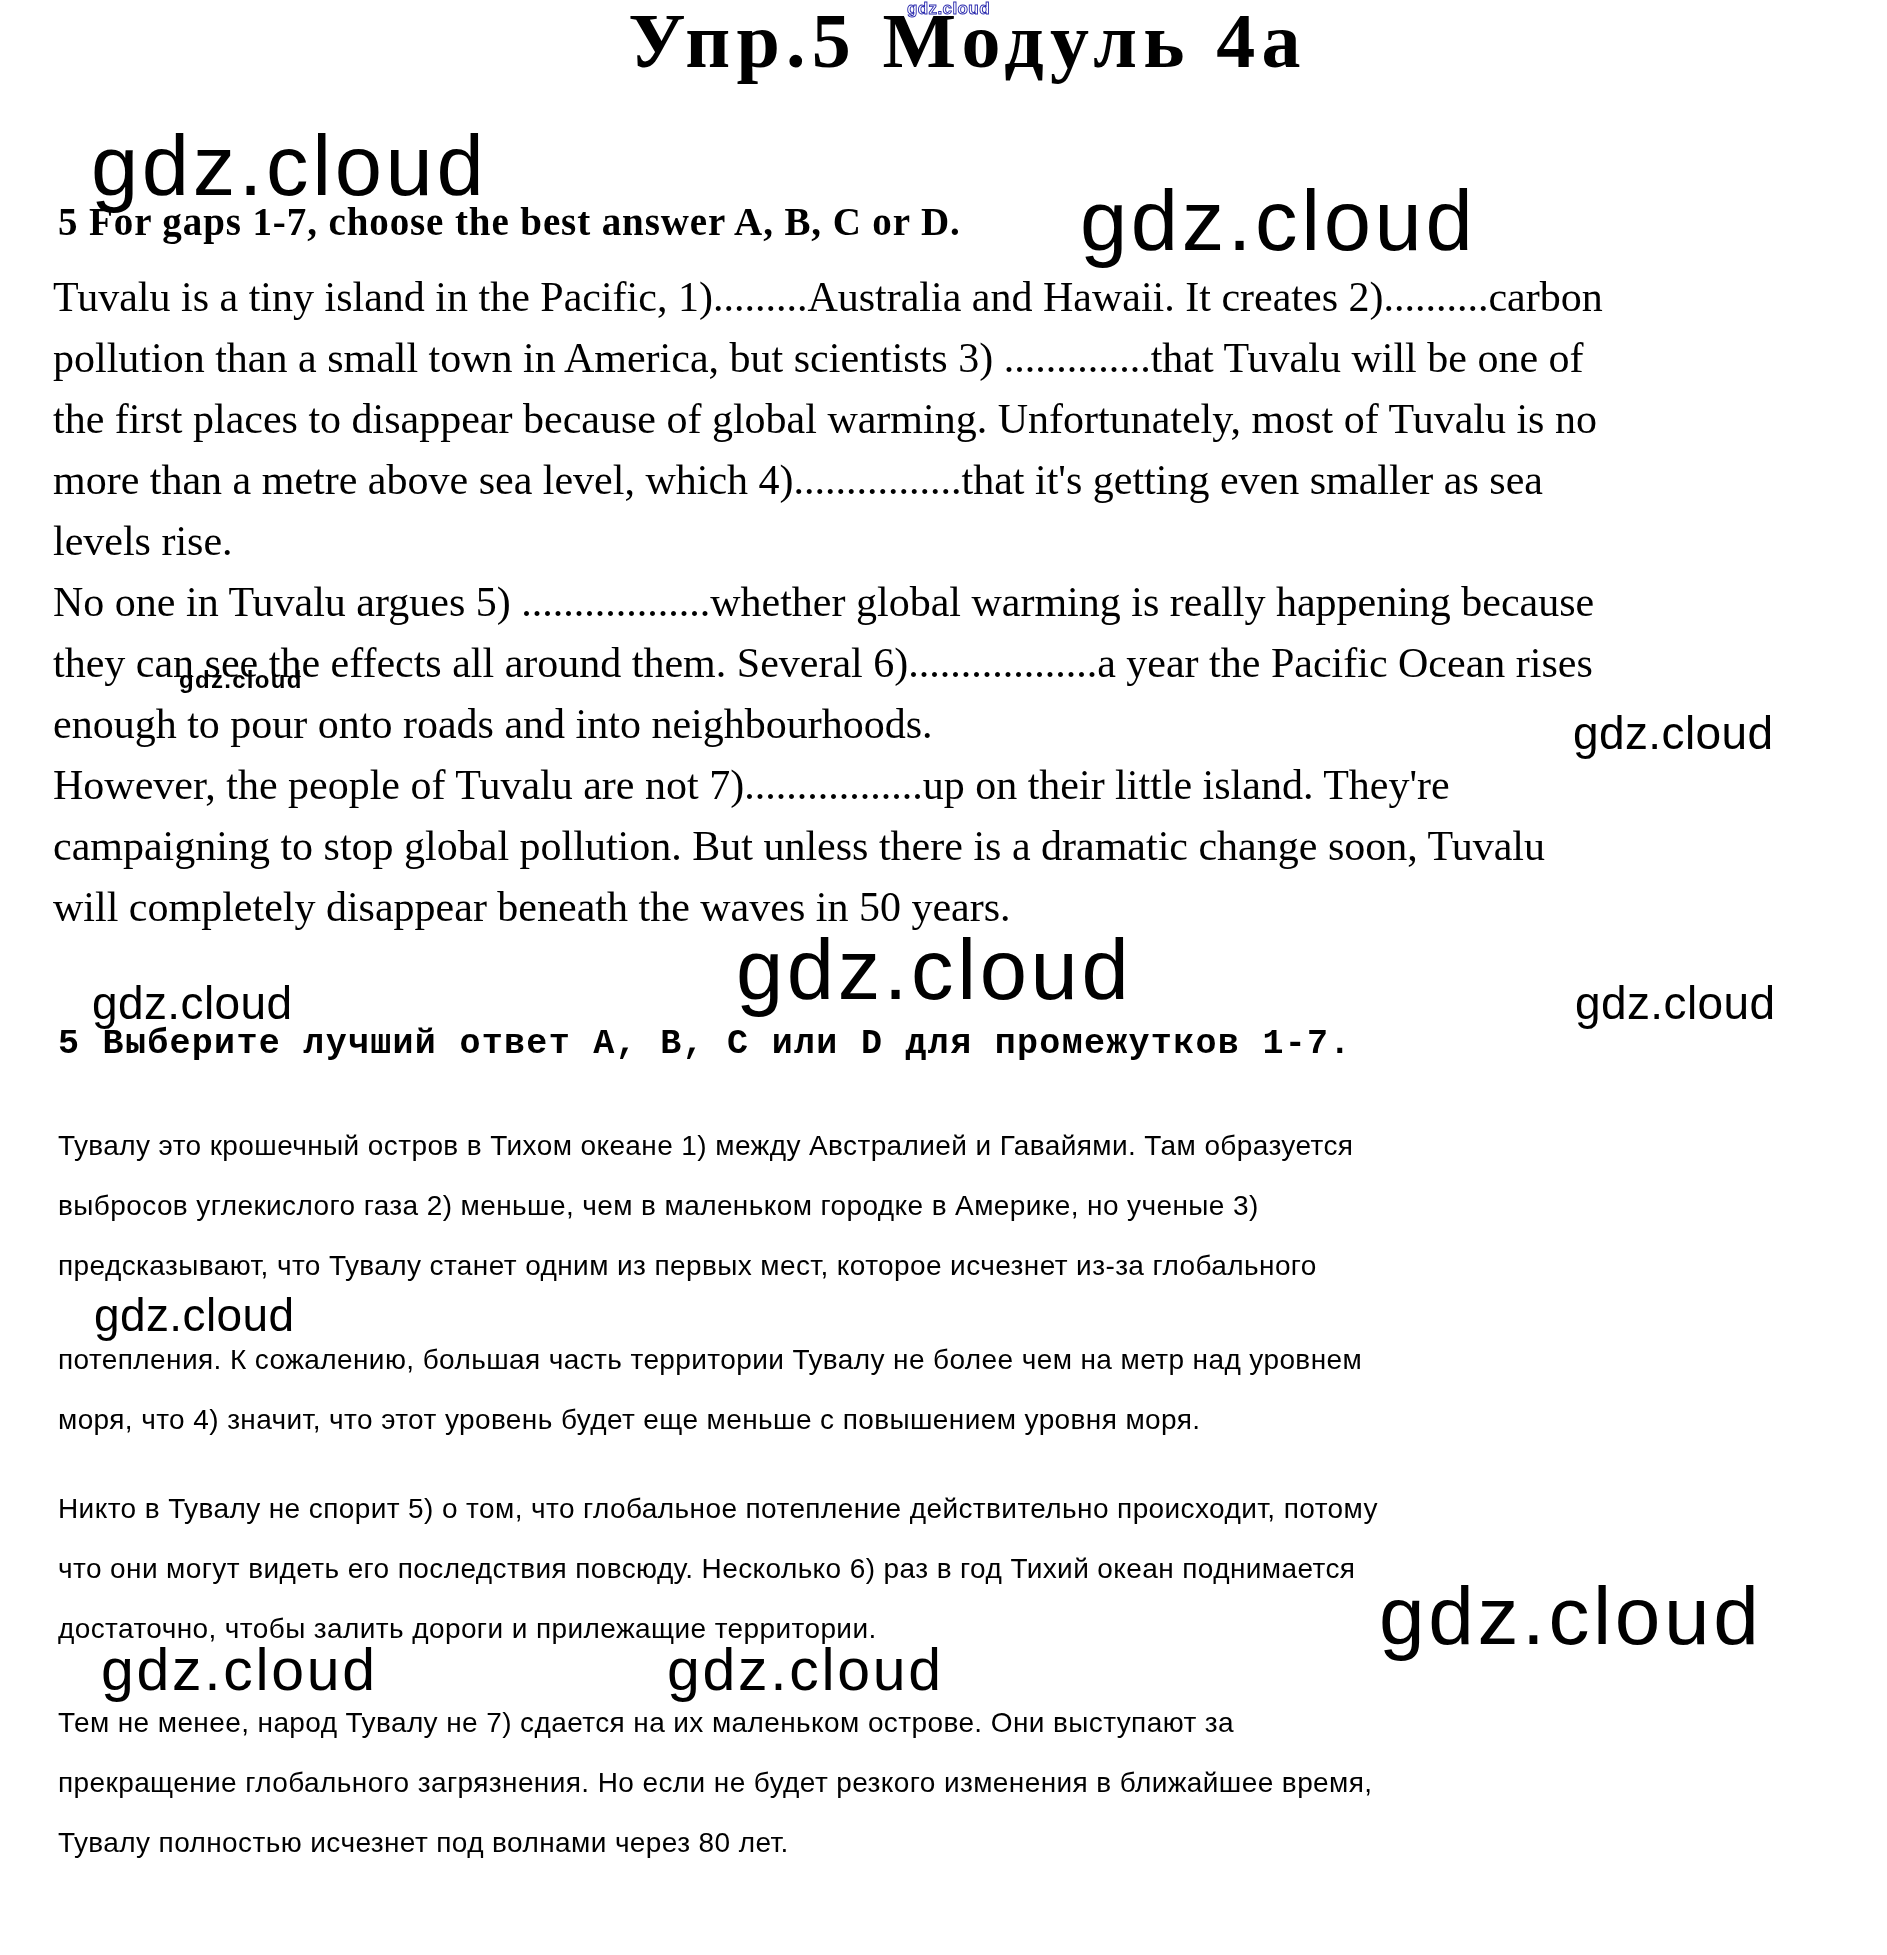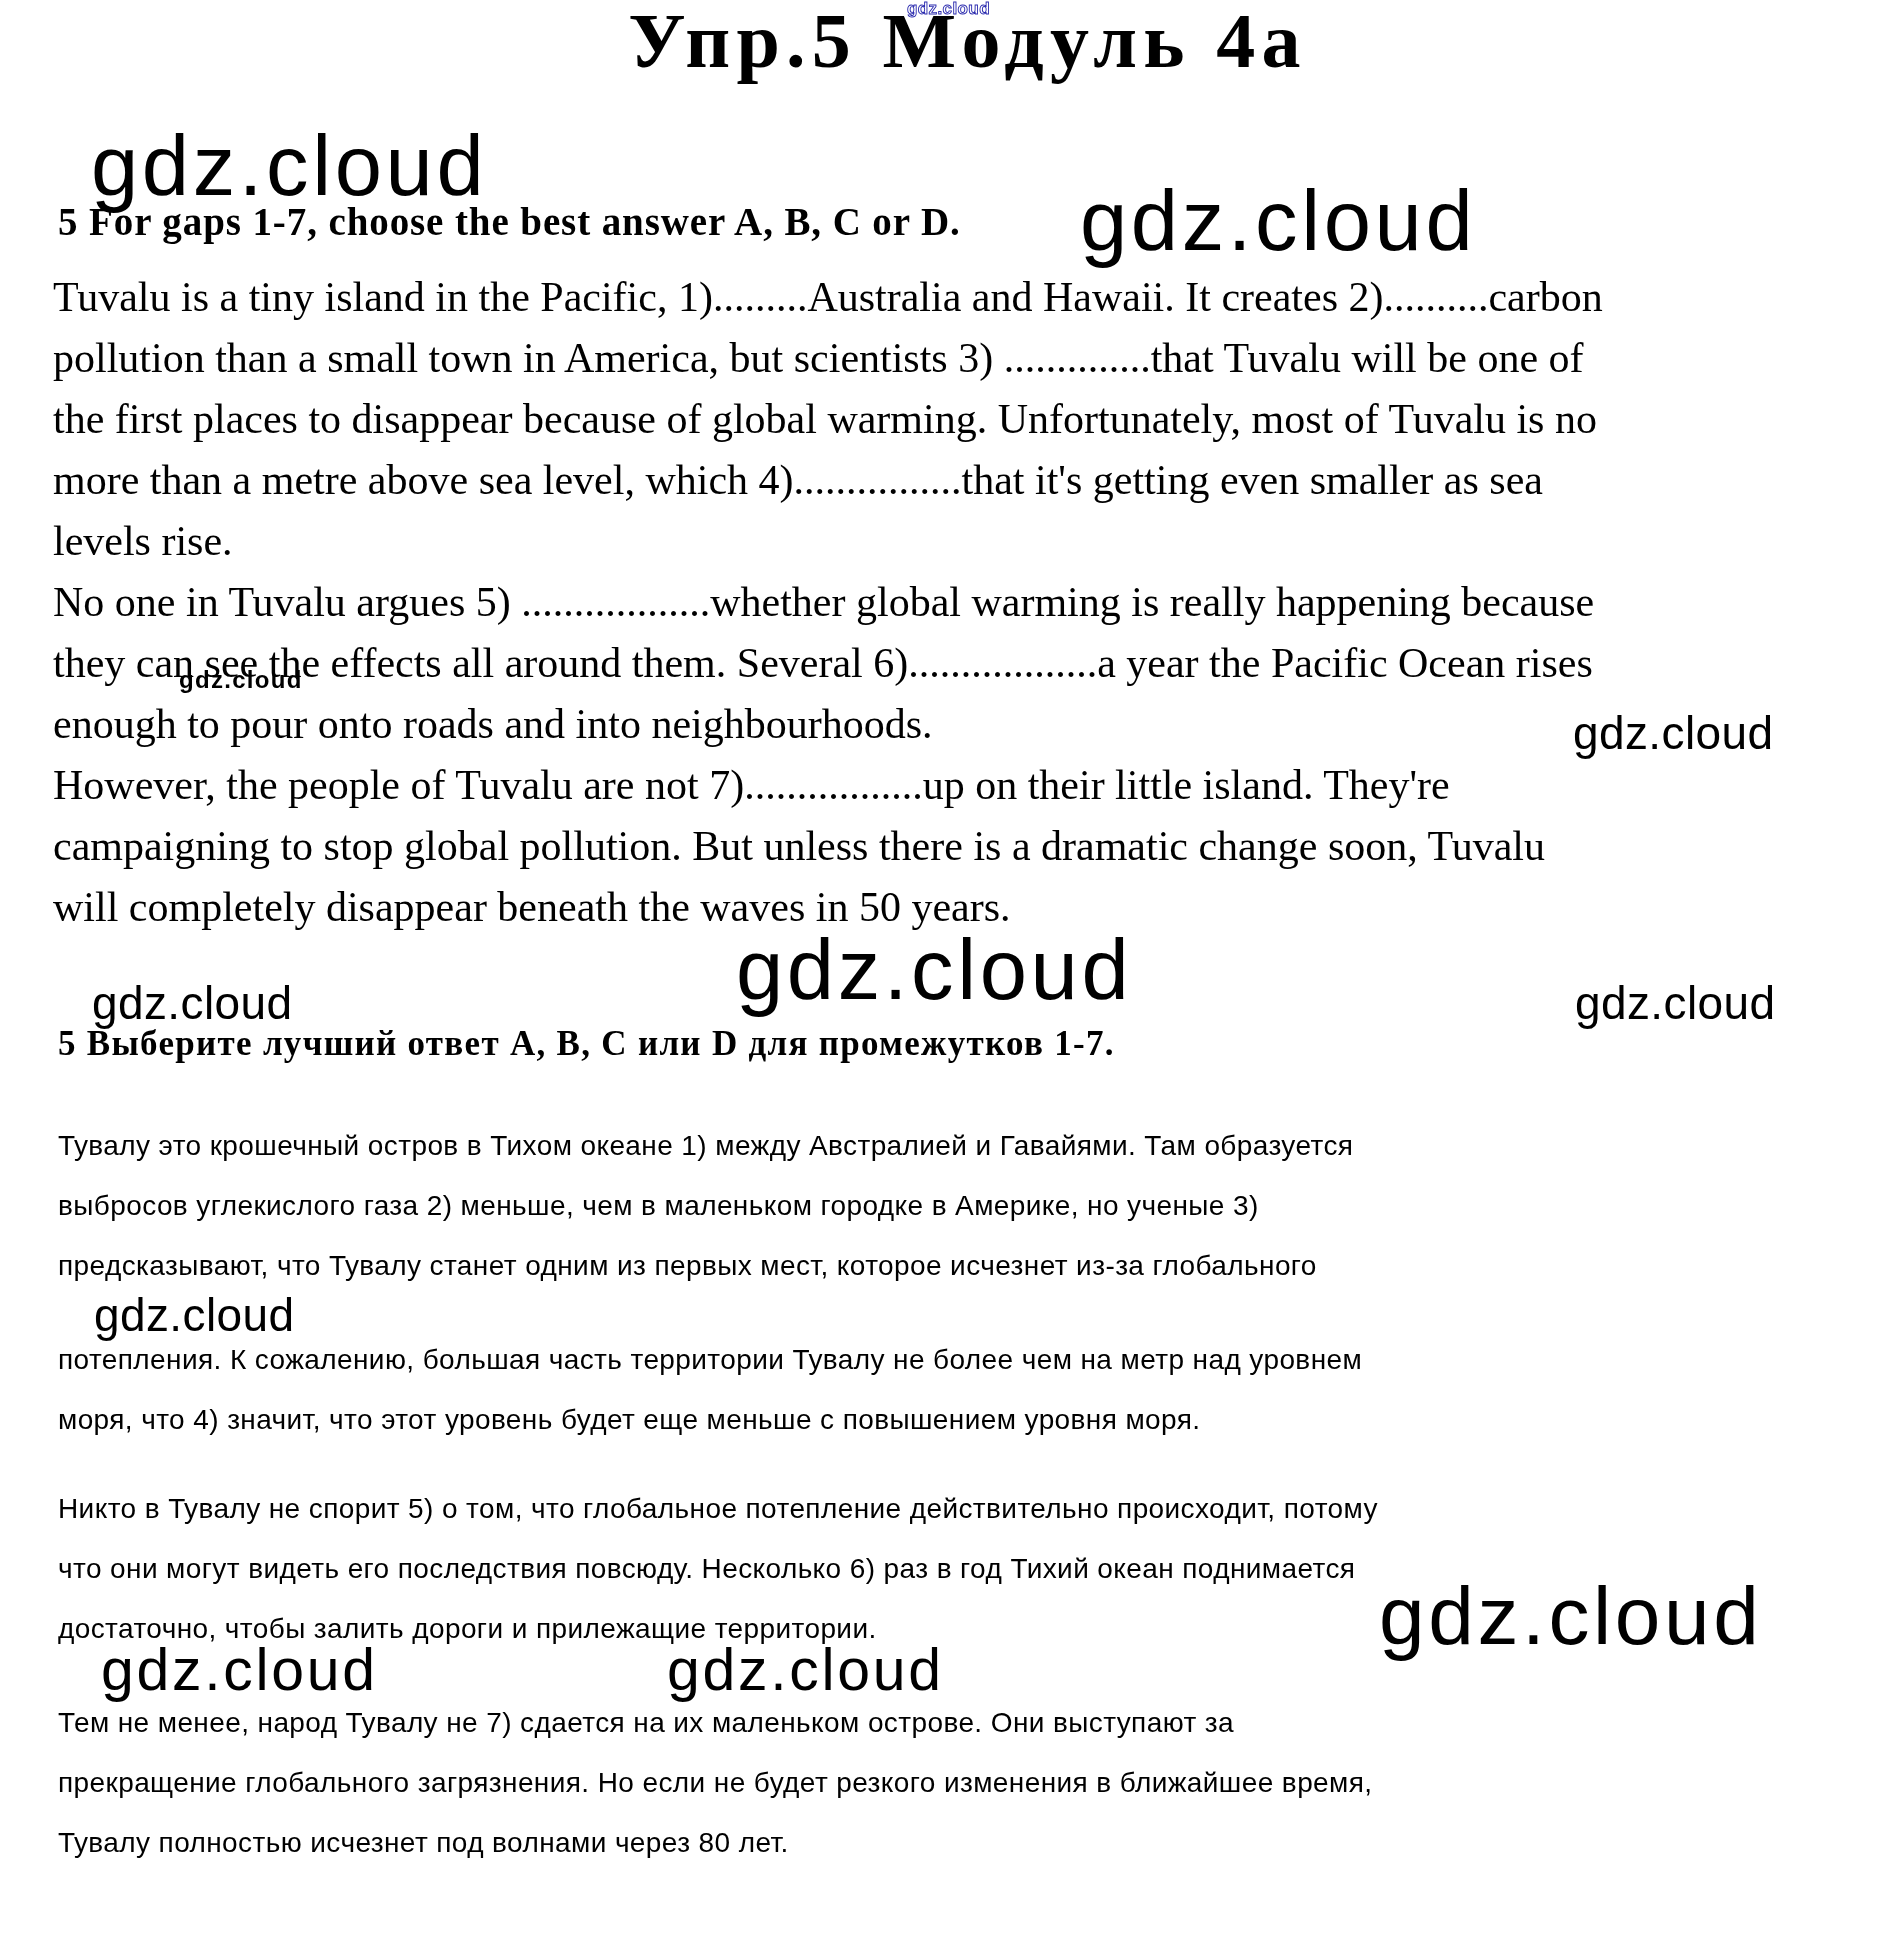--- a/index.html
+++ b/index.html
@@ -33,21 +33,21 @@
     left:58px; top:201px;
   }
   .en-text{
     left:53px; top:267px;
     font-family:"Liberation Serif","DejaVu Serif",serif;
     font-size:42px;
   }
   .en-text .line{height:61px;line-height:61px;white-space:nowrap;}
 
   .ru-heading{
-    font-family:Liberation Serif, serif;
+    font-family:Liberation Mono, monospace;
     font-weight:bold;
     font-size:35px;
     line-height:1.1;
     letter-spacing:1.3px;
     left:58px; top:1025px;text-align:right;
   }
   .ru-text{
     left:58px;
     font-family:"Liberation Sans","DejaVu Sans",sans-serif;
     font-size:28px;

